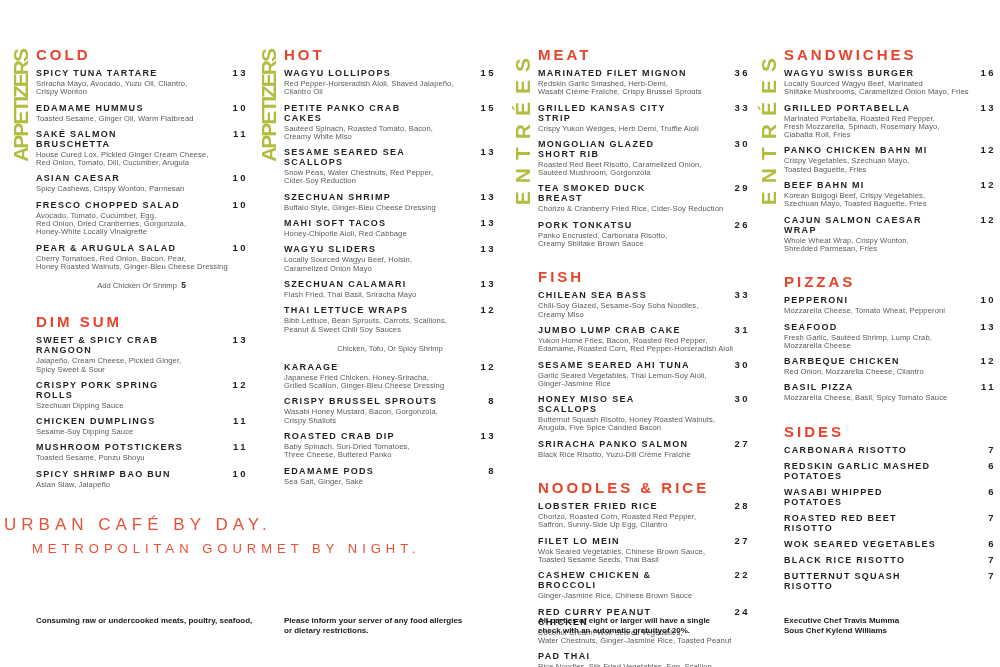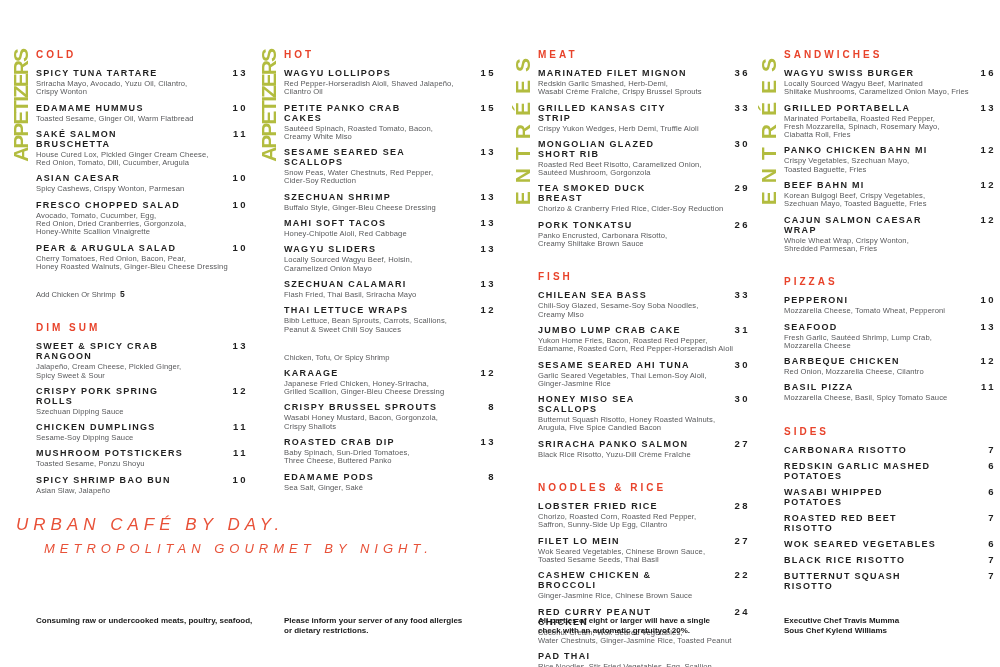--- a/index.html
+++ b/index.html
@@ -12,43 +12,44 @@
   .col1{left:8px;} .col2{left:256px;} .col3{left:510px;} .col4{left:756px;}
   .vlabel{
     position:absolute;left:0;top:2px;
     writing-mode:vertical-rl;transform:rotate(180deg);transform-origin:center;
     font-weight:bold;color:var(--olive,#b2bc3f);
     font-size:21px;line-height:26px;white-space:nowrap;
   }
   .colbody{margin-left:28px;}
   .section{margin-bottom:22px;}
   .sec-title{
-    font-size:10px;font-weight:bold;letter-spacing:3px;
+    font-size:15px;font-weight:bold;letter-spacing:3px;
     color:var(--red,#e8432b);margin-bottom:6px;line-height:14px;
   }
   .item{margin-bottom:6px;}
   .row{display:flex;align-items:baseline;line-height:10px;margin-bottom:2px;gap:40px;}
   .nm{
     flex:1;font-size:9px;font-weight:bold;letter-spacing:1.3px;
     color:var(--name,#1f1f1f);line-height:10px;
   }
   .pr{
     font-size:9.5px;font-weight:bold;letter-spacing:2.5px;
     color:var(--name,#1f1f1f);margin-left:4px;white-space:nowrap;
   }
   .desc{
     font-size:7.6px;line-height:8.3px;color:var(--desc,#58595b);
     letter-spacing:.1px;
   }
   .note{
-    font-size:7.6px;line-height:9px;color:var(--desc,#58595b);
-    margin-top:19px;
+    font-size:7.6px;line-height:15px;color:var(--desc,#58595b);
+    margin-top:7px;
+    text-align:center;
   }
   .note b{color:var(--name,#1f1f1f);font-size:8.5px;letter-spacing:1px;}
-  .tagline{position:absolute;left:16px;top:514px;color:var(--tag,#e85138);font-style:italic;}
+  .tagline{position:absolute;left:4px;top:514px;color:var(--tag,#e85138);}
   .tl1{font-size:17px;letter-spacing:5px;line-height:22px;}
   .tl2{font-size:13px;letter-spacing:5px;line-height:22px;margin-left:28px;margin-top:2px;}
   .footnote{
     position:absolute;top:616px;width:225px;
     font-size:8px;font-weight:bold;line-height:10px;color:#1a1a1a;
   }
   .fn1{left:36px;} .fn2{left:284px;} .fn3{left:538px;} .fn4{left:784px;}
 </style>
 </head>
 <body style="--red: #e8432b; --tag: #e85138; --olive: #b2bc3f; --name: #1f1f1f; --desc: #58595b;">
@@ -89,21 +90,21 @@
             </div>
             <div class="desc">Spicy Cashews, Crispy Wonton, Parmesan</div>
           </div>
           <div class="item">
             <div class="row">
               <span class="nm">FRESCO CHOPPED SALAD</span>
               <span class="pr">10</span>
             </div>
             <div class="desc">Avocado, Tomato, Cucumber, Egg,</div>
             <div class="desc">Red Onion, Dried Cranberries, Gorgonzola,</div>
-            <div class="desc">Honey-White Scallion Vinaigrette</div>
+            <div class="desc">Honey-White Locally Vinaigrette</div>
           </div>
           <div class="item">
             <div class="row">
               <span class="nm">PEAR &amp; ARUGULA SALAD</span>
               <span class="pr">10</span>
             </div>
             <div class="desc">Cherry Tomatoes, Red Onion, Bacon, Pear,</div>
             <div class="desc">Honey Roasted Walnuts, Ginger-Bleu Cheese Dressing</div>
             <div class="note">Add Chicken Or Shrimp&nbsp;&nbsp;<b>5</b></div>
           </div>

